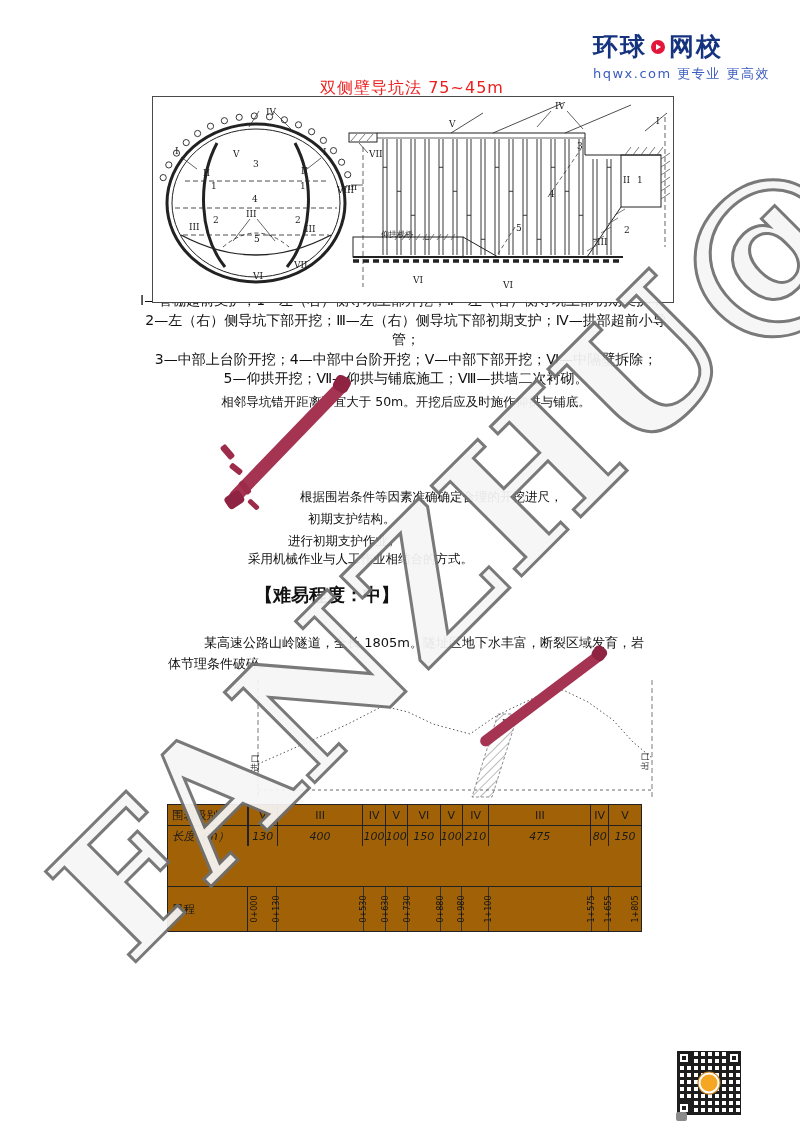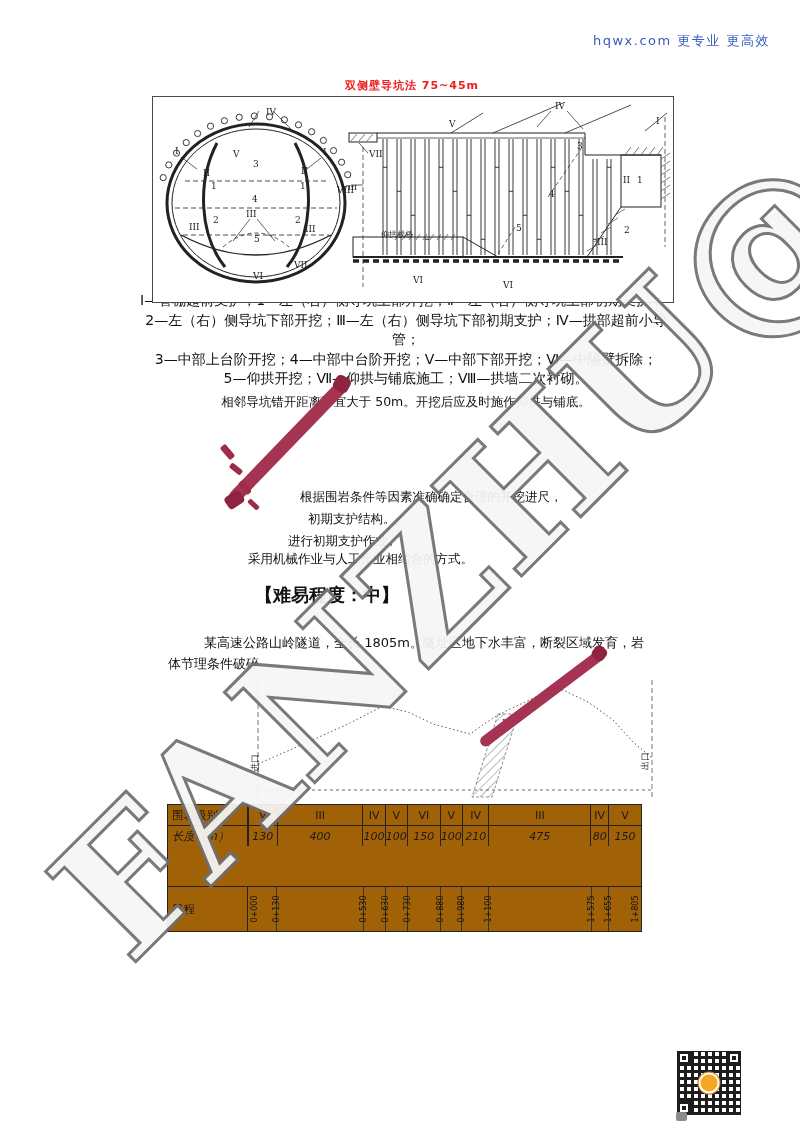--- a/index.html
+++ b/index.html
@@ -10,21 +10,21 @@
   .brand{position:absolute;left:593px;top:30px;width:155px;z-index:2;}
   .brand-row{display:flex;align-items:center;gap:4px;font-weight:bold;font-size:25px;
              color:#16337f;letter-spacing:2px;font-family:"DejaVu Sans",sans-serif;}
   .brand-dot{width:14px;height:14px;border-radius:50%;background:#e3173c;position:relative;flex:0 0 auto;}
   .brand-dot::after{content:"";position:absolute;left:5px;top:4px;border-left:5px solid #fff;
              border-top:3px solid transparent;border-bottom:3px solid transparent;}
   .brand-tagline{font-size:13px;color:#3a5bbf;margin-top:2px;letter-spacing:1.5px;white-space:nowrap;}
 
   
   .caption{position:absolute;left:152px;top:78px;width:520px;text-align:center;
-           font-size:11px;font-weight:bold;color:#ee1c1c;z-index:2;letter-spacing:1px;}
+           font-size:16px;font-weight:normal;color:#ee1c1c;z-index:2;letter-spacing:1px;}
 
   
   .figure{position:absolute;left:152px;top:96px;width:520px;height:205px;border:1px solid #4a4a4a;
           background:#fff;z-index:2;}
 
   
   .legend{position:absolute;left:140px;top:291px;width:532px;font-size:14px;line-height:19.5px;
           color:#111;z-index:1;}
   .legend .l-first{text-align:left;}
   .legend .l-rest{text-align:center;}
@@ -91,20 +91,25 @@
       border-radius:2px;z-index:3;}
 
   svg text{font-family:"DejaVu Serif",serif;fill:#1c1c1c;}
 </style>
 </head>
 <body>
 
 <div class="page">
 
   <div class="brand">
+    <div class="brand-row">
+      <span>环球</span>
+      <span class="brand-dot"></span>
+      <span>网校</span>
+    </div>
     <div class="brand-tagline">hqwx.com 更专业 更高效</div>
   </div>
 
   <div class="caption">双侧壁导坑法 75~45m</div>
 
   <div class="figure">
     <svg id="fig-svg" width="520" height="205" viewBox="0 0 520 205">
 
       <g stroke="#222" fill="none">
         <ellipse cx="103" cy="106" rx="89" ry="79" stroke-width="3"></ellipse>

